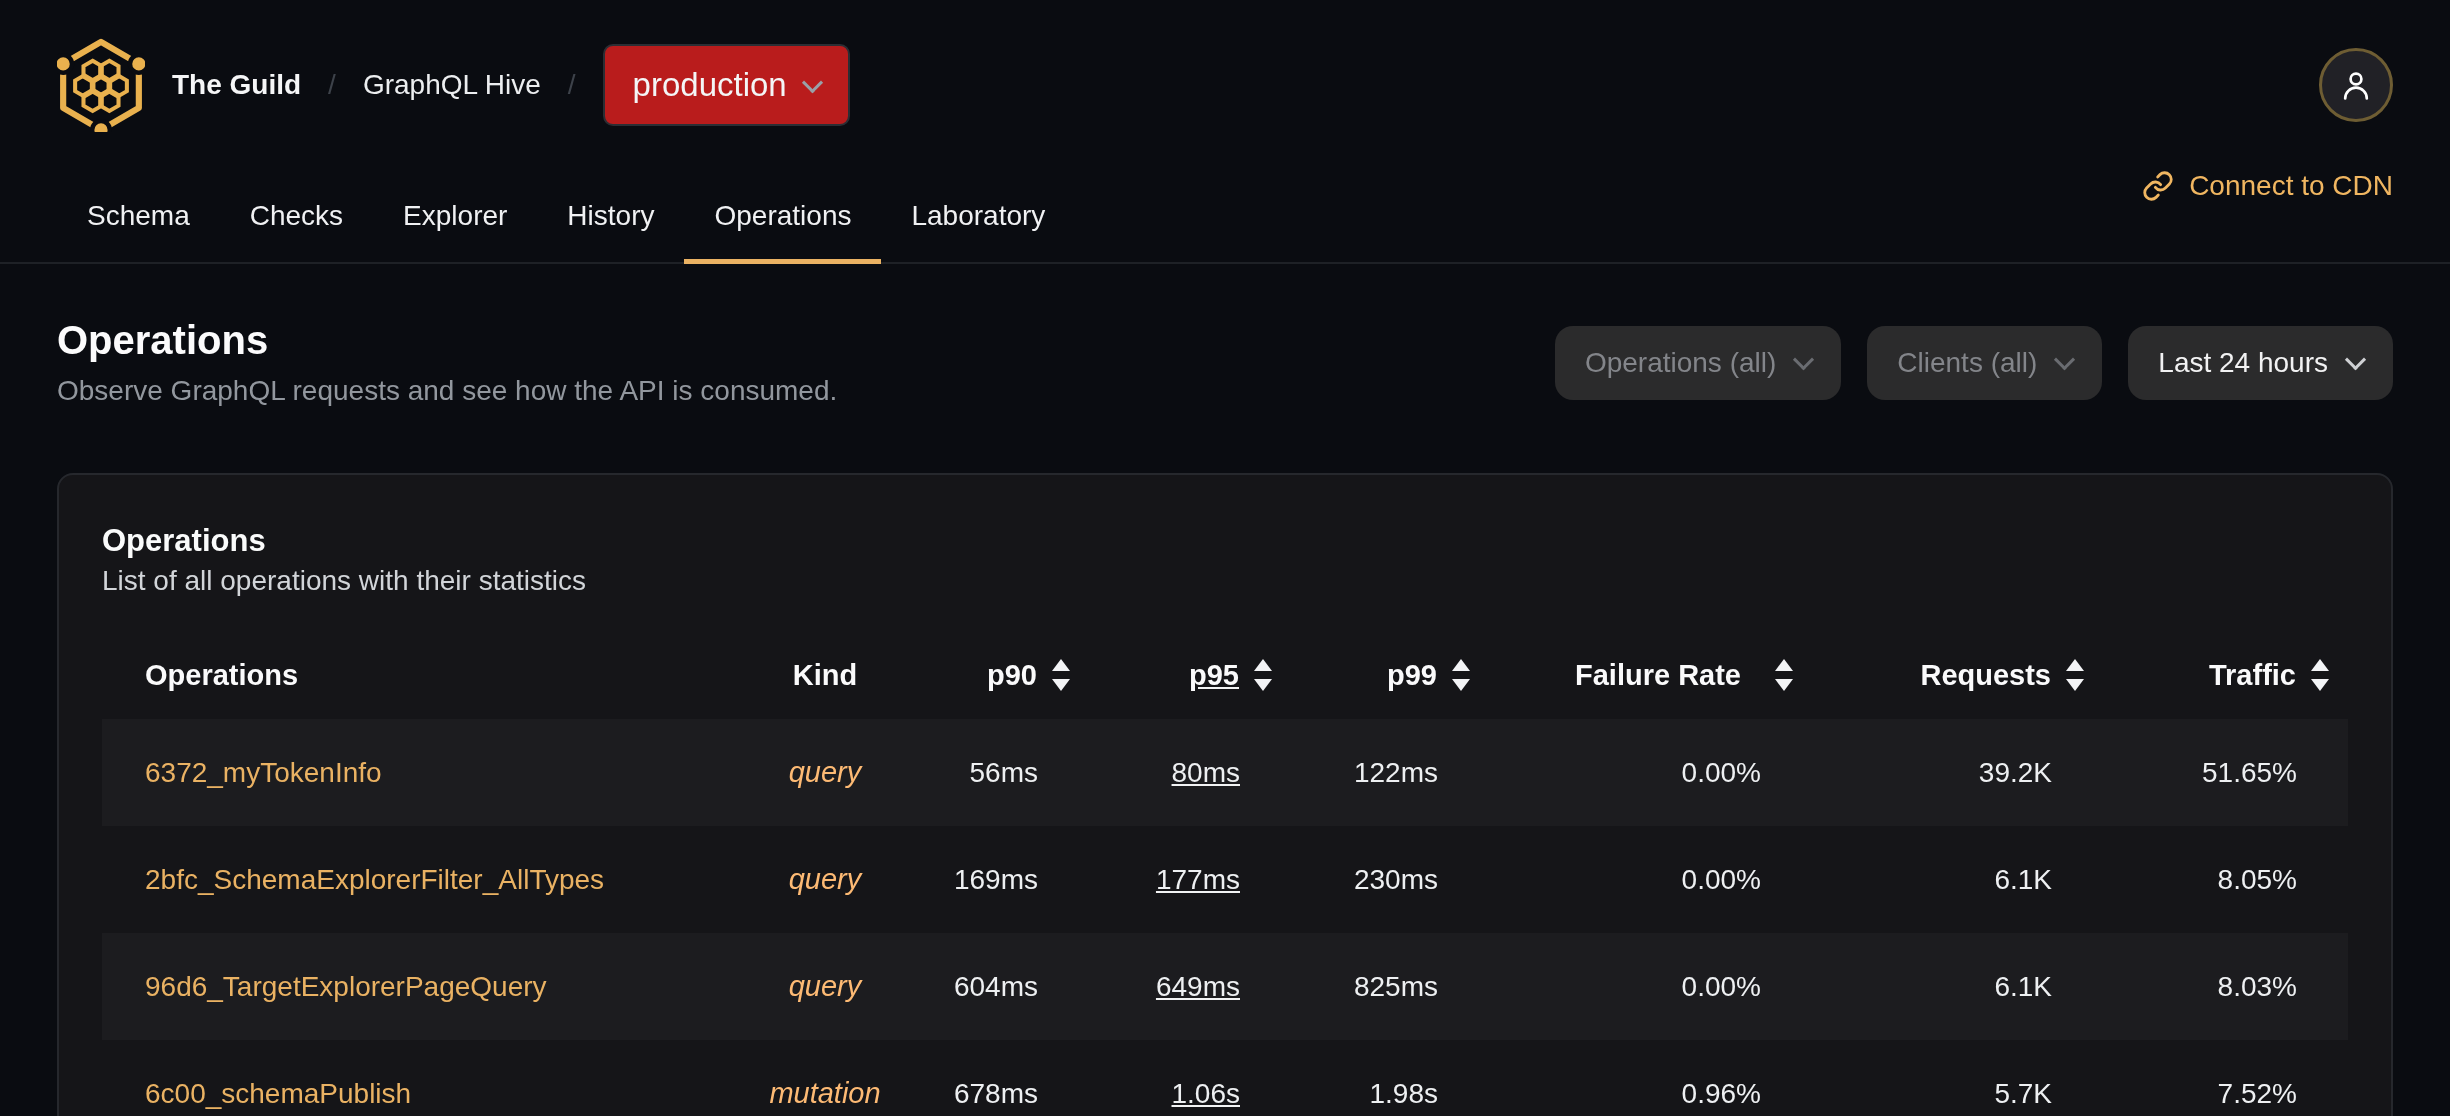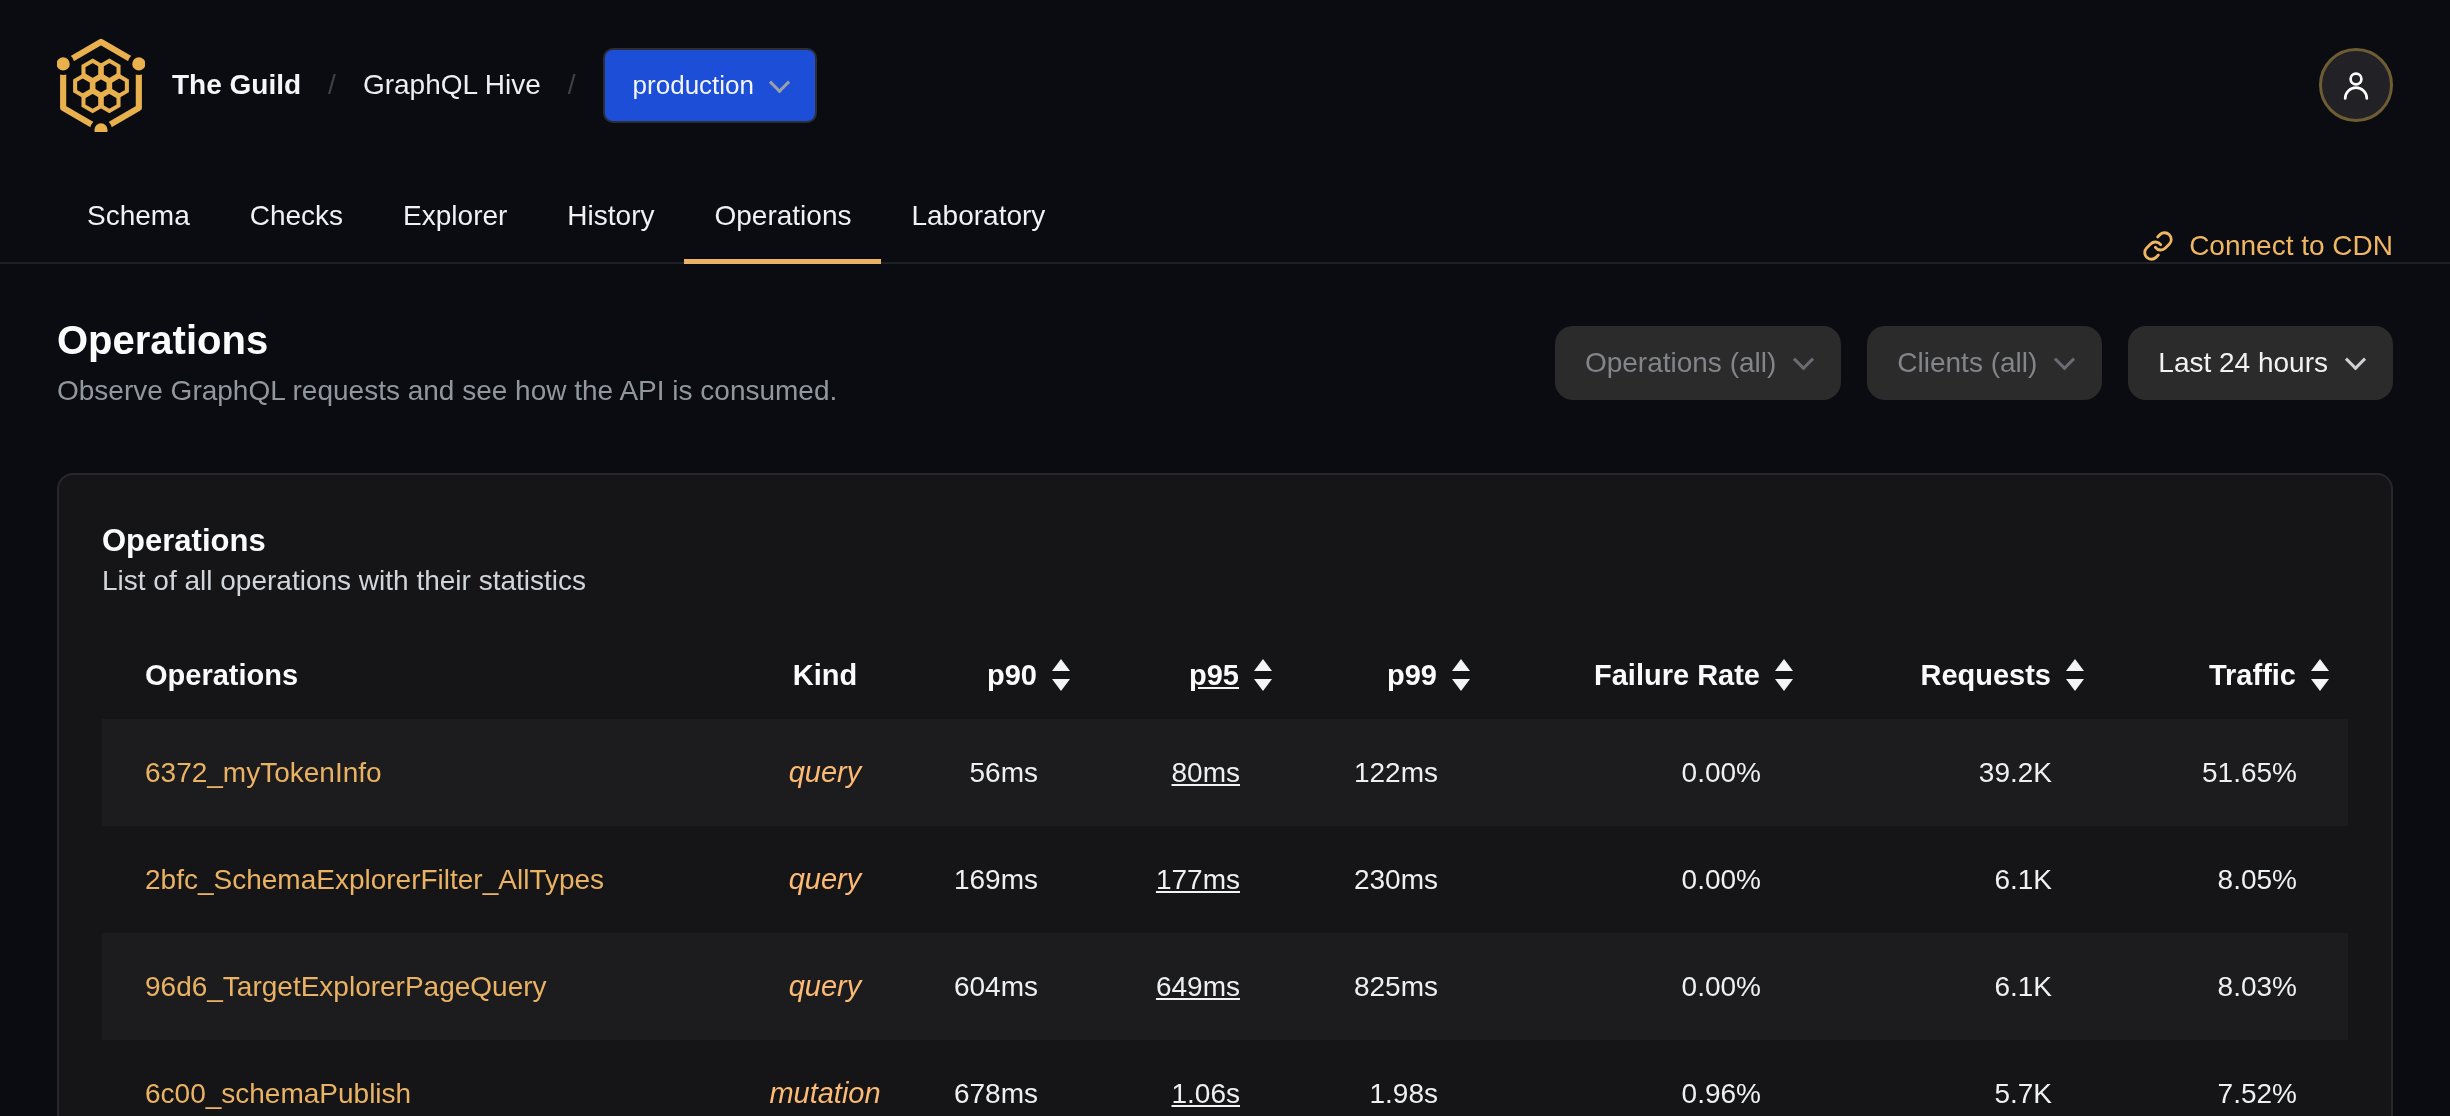--- a/index.html
+++ b/index.html
@@ -20,23 +20,23 @@
   .header{
     height:170px;display:flex;align-items:center;
     padding:0 57px;gap:27px;
   }
   .logo{width:88px;height:94px;flex:0 0 auto;}
   .brand{font-size:28px;font-weight:700;color:#f5f6f7;}
   .crumb-sep{font-size:28px;color:#3d424a;}
   .crumb{font-size:28px;font-weight:500;color:#eceef0;}
   .target-btn{
     display:flex;align-items:center;gap:18px;
-    background:#1d4ed8;border:2px solid #2c2e34;border-radius:10px;
+    background:#b91c1c;border:2px solid #2c2e34;border-radius:10px;
     padding:20px 28px;cursor:pointer;
-    font-size:26px;color:#f4f5f6;font-family:inherit;
+    font-size:33px;color:#f4f5f6;font-family:inherit;
   }
   .chev{
     width:15px;height:15px;
     border-right:3px solid #9aa0a8;border-bottom:3px solid #9aa0a8;
     transform:rotate(45deg) translate(-2px,-2px);
   }
   .spacer{flex:1;}
   .avatar{
     width:74px;height:74px;border-radius:50%;
     background:#212126;border:3px solid #6e5d33;
@@ -50,21 +50,21 @@
   .tabs{display:flex;}
   .tab{
     position:relative;display:flex;align-items:center;
     padding:0 30px;font-size:28px;color:#f0f1f3;cursor:pointer;
   }
   .tab.active::after{
     content:"";position:absolute;left:0;right:0;bottom:-2px;height:5px;
     background:var(--accent);
   }
   .cdn-link{
-    display:flex;align-items:flex-end;gap:15px;
+    display:flex;align-items:flex-start;gap:15px;
     color:#f0b661;font-size:28px;font-weight:500;cursor:pointer;
   }
   
   .page-head{
     margin:54px 57px 0;display:flex;align-items:center;justify-content:space-between;
   }
   .page-title{font-size:40px;font-weight:700;color:#fbfbfc;}
   .page-sub{margin-top:12px;font-size:28px;color:#92979e;}
   .filters{display:flex;gap:26px;}
   .filter-btn{
@@ -91,21 +91,21 @@
   .thead,.trow{display:flex;align-items:center;}
   .thead{height:88px;padding:0 30px 0 43px;}
   .trow{height:107px;padding:0 30px 0 43px;}
   .trow:nth-child(odd){background:var(--stripe);}
   .thead>div,.trow>div{flex:0 0 auto;display:flex;align-items:center;}
   .thead>div:nth-child(1),.trow>div:nth-child(1){width:580px;justify-content:flex-start;}
   .thead>div:nth-child(2),.trow>div:nth-child(2){width:200px;justify-content:center;}
   .thead>div:nth-child(3),.trow>div:nth-child(3){width:145px;}
   .thead>div:nth-child(4),.trow>div:nth-child(4){width:202px;text-decoration:underline;}
   .thead>div:nth-child(5),.trow>div:nth-child(5){width:198px;}
-  .thead>div:nth-child(6),.trow>div:nth-child(6){width:323px;}
+  .thead>div:nth-child(6),.trow>div:nth-child(6){width:323px;gap:19px;}
   .thead>div:nth-child(7),.trow>div:nth-child(7){width:291px;}
   .thead>div:nth-child(8),.trow>div:nth-child(8){width:245px;}
   .thead>div:nth-child(n+3),.trow>div:nth-child(n+3){justify-content:flex-end;}
   .trow>div:nth-child(n+3){padding-right:32px;}
   .th-label{font-size:29px;font-weight:700;color:#fafafb;}
   .sort{display:inline-flex;flex-direction:column;gap:8px;margin-left:15px;cursor:pointer;}
   .sort .up{width:0;height:0;border-left:9px solid transparent;border-right:9px solid transparent;border-bottom:12px solid #f3f4f6;}
   .sort .down{width:0;height:0;border-left:9px solid transparent;border-right:9px solid transparent;border-top:12px solid #f3f4f6;}
   .op-link{font-size:28px;color:var(--accent);cursor:pointer;}
   .kind-cell{font-size:29px;color:#fdba74;font-style:italic;}

